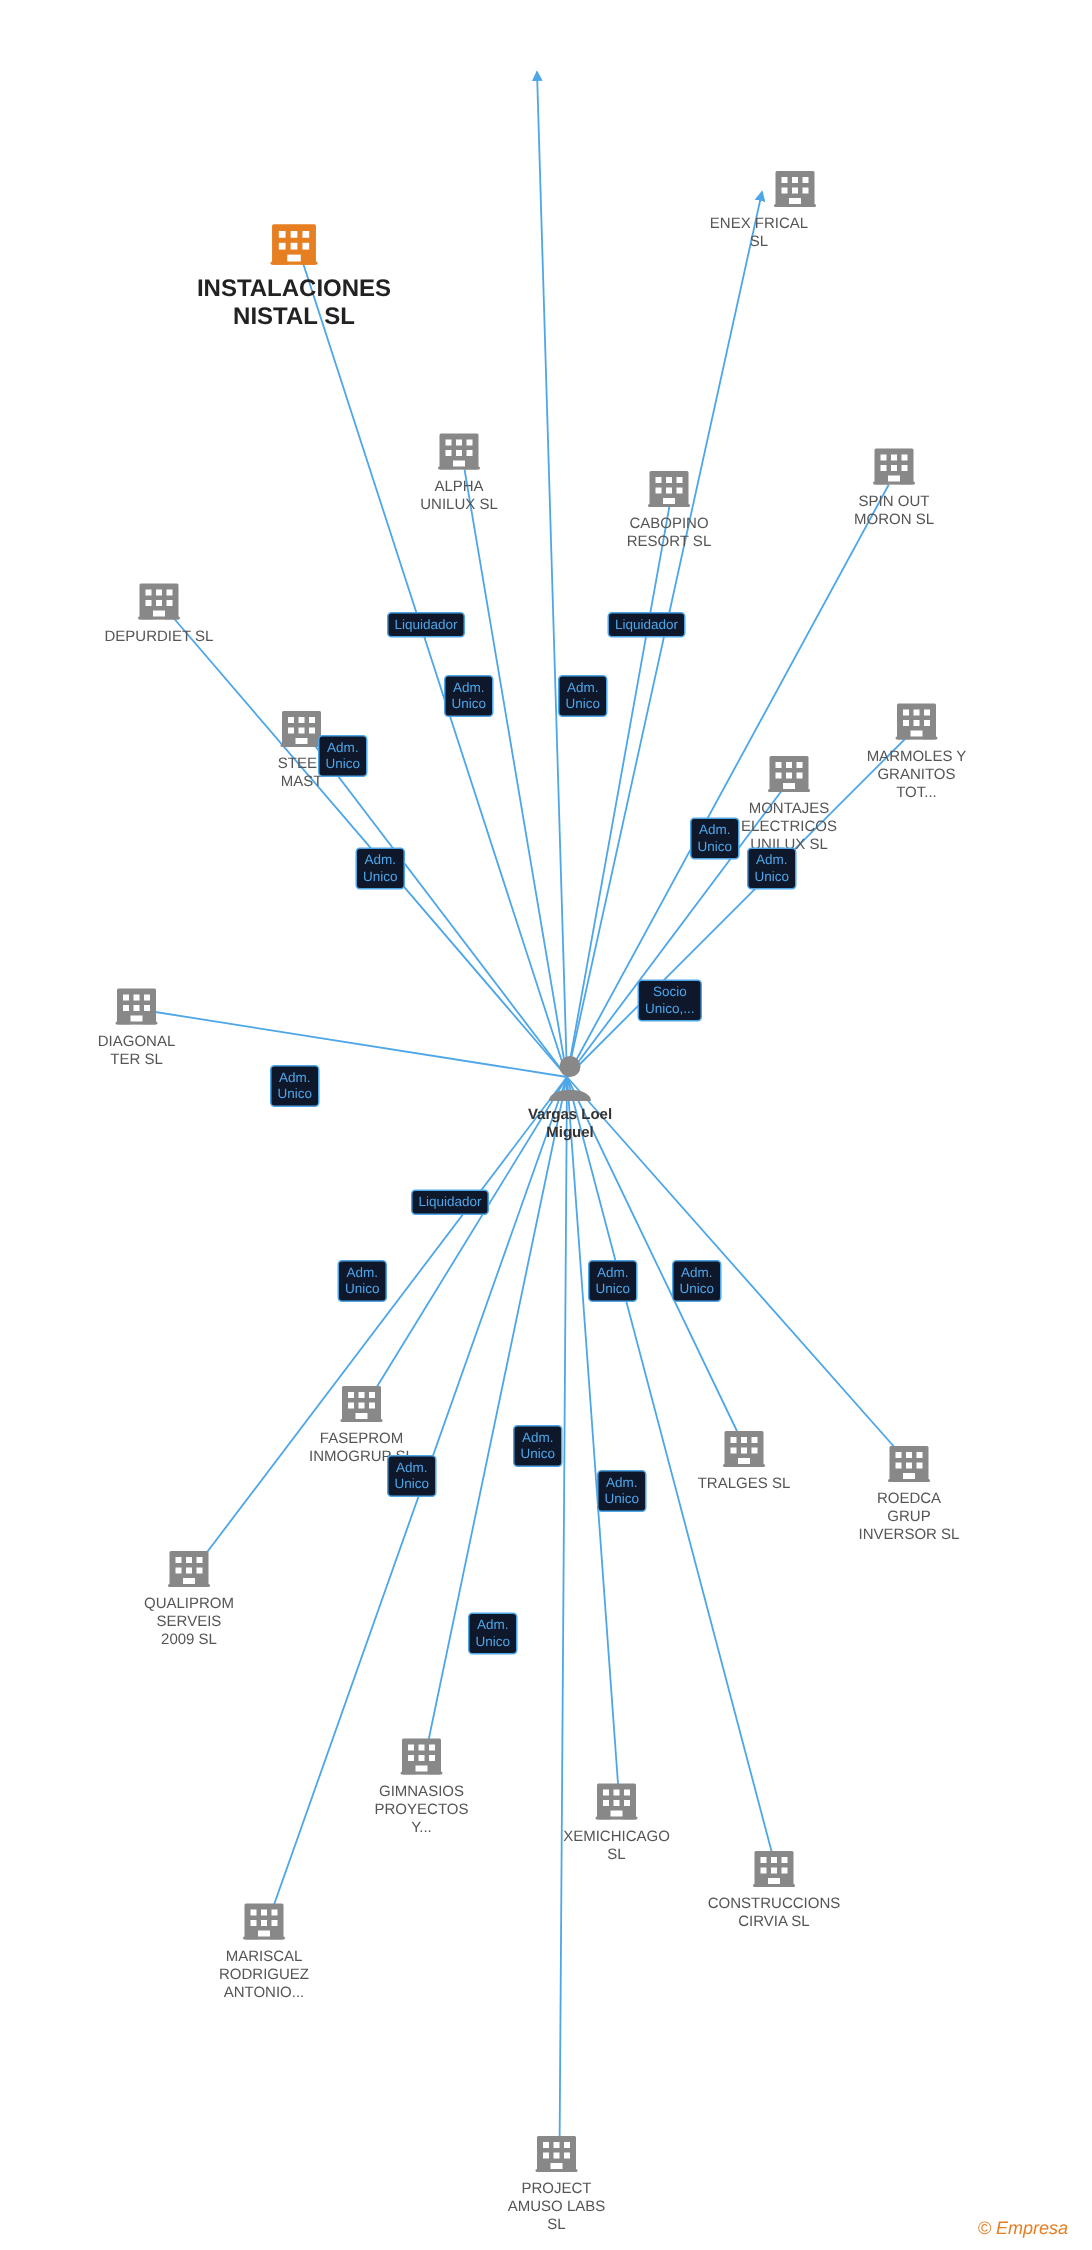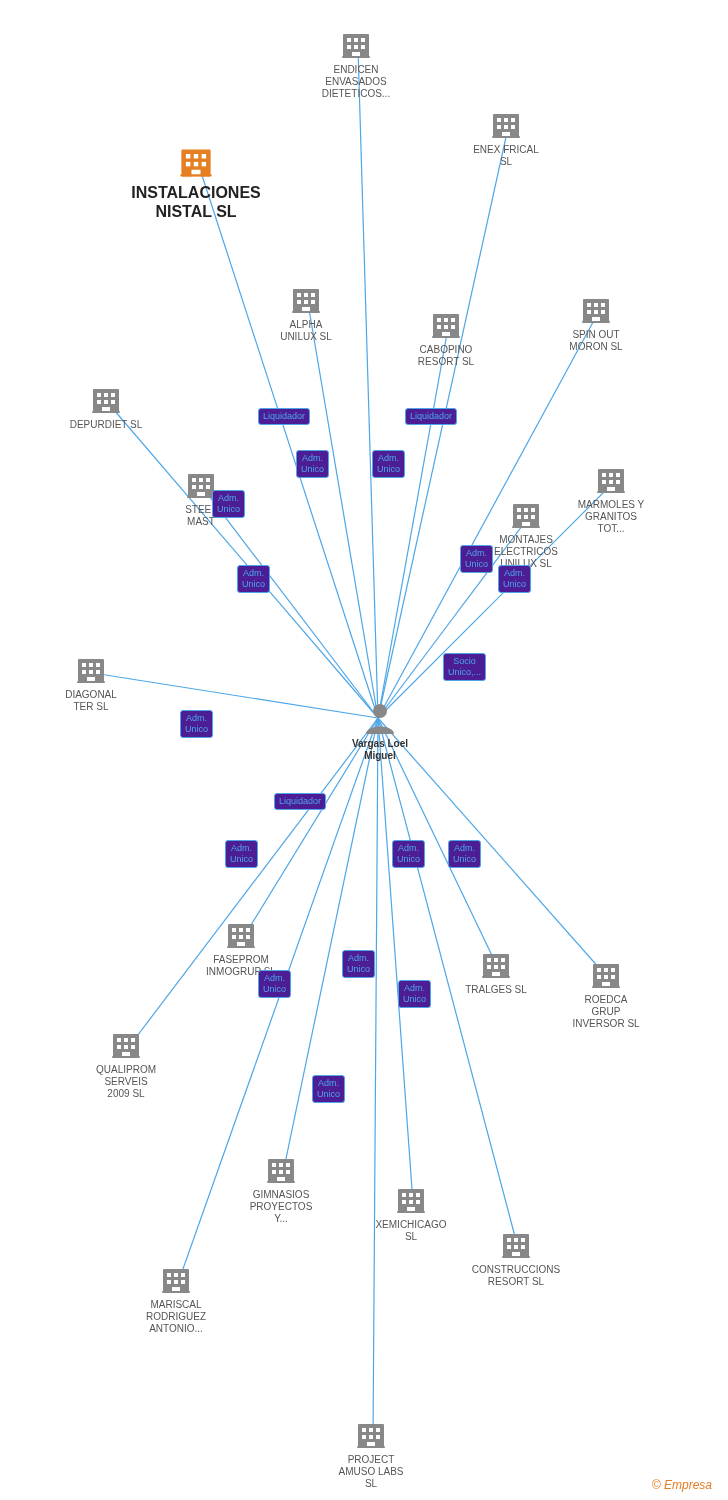--- a/index.html
+++ b/index.html
@@ -49,21 +49,21 @@
     }
     .building-icon-orange {
       width: 36px;
       height: 36px;
     }
     .person-icon {
       width: 36px;
       height: 36px;
     }
     .role-badge {
-      background: #4c1d95;
+      background: #0f172a;
       border: 1.5px solid #4da6e8;
       color: #4da6e8;
       font-size: 9px;
       padding: 2px 4px;
       border-radius: 3px;
       text-align: center;
       line-height: 1.2;
       white-space: pre-line;
     }
     .footer {
@@ -100,37 +100,21 @@
       <line x1="378" y1="718" x2="243" y2="938" stroke="#4da6e8" stroke-width="1.2" marker-end="url(#arrow)"></line>
       <line x1="378" y1="718" x2="128" y2="1048" stroke="#4da6e8" stroke-width="1.2" marker-end="url(#arrow)"></line>
       <line x1="378" y1="718" x2="498" y2="968" stroke="#4da6e8" stroke-width="1.2" marker-end="url(#arrow)"></line>
       <line x1="378" y1="718" x2="608" y2="978" stroke="#4da6e8" stroke-width="1.2" marker-end="url(#arrow)"></line>
       <line x1="378" y1="718" x2="283" y2="1173" stroke="#4da6e8" stroke-width="1.2" marker-end="url(#arrow)"></line>
       <line x1="378" y1="718" x2="413" y2="1203" stroke="#4da6e8" stroke-width="1.2" marker-end="url(#arrow)"></line>
       <line x1="378" y1="718" x2="518" y2="1248" stroke="#4da6e8" stroke-width="1.2" marker-end="url(#arrow)"></line>
       <line x1="378" y1="718" x2="178" y2="1283" stroke="#4da6e8" stroke-width="1.2" marker-end="url(#arrow)"></line>
       <line x1="378" y1="718" x2="373" y2="1438" stroke="#4da6e8" stroke-width="1.2" marker-end="url(#arrow)"></line>
     </svg>
-<div class="node" style="left: 340px; top: 30px; width: 80px; transform: translateX(-24px);">
-      <div class="building-icon"><svg viewBox="0 0 32 32" fill="none" xmlns="http://www.w3.org/2000/svg">
-    <rect x="3" y="4" width="26" height="24" fill="#888" rx="1"></rect>
-    <rect x="7" y="8" width="4" height="4" fill="white"></rect>
-    <rect x="14" y="8" width="4" height="4" fill="white"></rect>
-    <rect x="21" y="8" width="4" height="4" fill="white"></rect>
-    <rect x="7" y="15" width="4" height="4" fill="white"></rect>
-    <rect x="14" y="15" width="4" height="4" fill="white"></rect>
-    <rect x="21" y="15" width="4" height="4" fill="white"></rect>
-    <rect x="12" y="22" width="8" height="6" fill="white"></rect>
-    <rect x="2" y="26" width="28" height="2" fill="#888" rx="1"></rect>
-  </svg></div>
-      <span class="node-label">ENDICEN
-ENVASADOS
-DIETETICOS...</span>
-    </div>
-    <div class="node" style="left: 490px; top: 110px; width: 80px; transform: translateX(-24px);">
+    <div class="node" style="left: 490px; top: 110px; width: 80px; transform: translateX(-24px); align-items: flex-end;">
       <div class="building-icon"><svg viewBox="0 0 32 32" fill="none" xmlns="http://www.w3.org/2000/svg">
     <rect x="3" y="4" width="26" height="24" fill="#888" rx="1"></rect>
     <rect x="7" y="8" width="4" height="4" fill="white"></rect>
     <rect x="14" y="8" width="4" height="4" fill="white"></rect>
     <rect x="21" y="8" width="4" height="4" fill="white"></rect>
     <rect x="7" y="15" width="4" height="4" fill="white"></rect>
     <rect x="14" y="15" width="4" height="4" fill="white"></rect>
     <rect x="21" y="15" width="4" height="4" fill="white"></rect>
     <rect x="12" y="22" width="8" height="6" fill="white"></rect>
     <rect x="2" y="26" width="28" height="2" fill="#888" rx="1"></rect>
@@ -370,21 +354,21 @@
     <rect x="7" y="8" width="4" height="4" fill="white"></rect>
     <rect x="14" y="8" width="4" height="4" fill="white"></rect>
     <rect x="21" y="8" width="4" height="4" fill="white"></rect>
     <rect x="7" y="15" width="4" height="4" fill="white"></rect>
     <rect x="14" y="15" width="4" height="4" fill="white"></rect>
     <rect x="21" y="15" width="4" height="4" fill="white"></rect>
     <rect x="12" y="22" width="8" height="6" fill="white"></rect>
     <rect x="2" y="26" width="28" height="2" fill="#888" rx="1"></rect>
   </svg></div>
       <span class="node-label">CONSTRUCCIONS
-RESORT SL</span>
+CIRVIA SL</span>
     </div>
     <div class="node" style="left: 160px; top: 1265px; width: 80px; transform: translateX(-24px);">
       <div class="building-icon"><svg viewBox="0 0 32 32" fill="none" xmlns="http://www.w3.org/2000/svg">
     <rect x="3" y="4" width="26" height="24" fill="#888" rx="1"></rect>
     <rect x="7" y="8" width="4" height="4" fill="white"></rect>
     <rect x="14" y="8" width="4" height="4" fill="white"></rect>
     <rect x="21" y="8" width="4" height="4" fill="white"></rect>
     <rect x="7" y="15" width="4" height="4" fill="white"></rect>
     <rect x="14" y="15" width="4" height="4" fill="white"></rect>
     <rect x="21" y="15" width="4" height="4" fill="white"></rect>
@@ -425,21 +409,21 @@
     <div class="role-badge" style="position: absolute; left: 372px; top: 450px;">Adm.
 Unico</div>
     <div class="role-badge" style="position: absolute; left: 460px; top: 545px;">Adm.
 Unico</div>
     <div class="role-badge" style="position: absolute; left: 212px; top: 490px;">Adm.
 Unico</div>
     <div class="role-badge" style="position: absolute; left: 237px; top: 565px;">Adm.
 Unico</div>
     <div class="role-badge" style="position: absolute; left: 498px; top: 565px;">Adm.
 Unico</div>
-    <div class="role-badge" style="position: absolute; left: 425px; top: 653px; margin-left: 18px;">Socio
+    <div class="role-badge" style="position: absolute; left: 425px; top: 653px;">Socio
 Unico,...</div>
     <div class="role-badge" style="position: absolute; left: 180px; top: 710px;">Adm.
 Unico</div>
     <div class="role-badge" style="position: absolute; left: 274px; top: 793px;">Liquidador</div>
     <div class="role-badge" style="position: absolute; left: 225px; top: 840px;">Adm.
 Unico</div>
     <div class="role-badge" style="position: absolute; left: 392px; top: 840px;">Adm.
 Unico</div>
     <div class="role-badge" style="position: absolute; left: 448px; top: 840px;">Adm.
 Unico</div>

